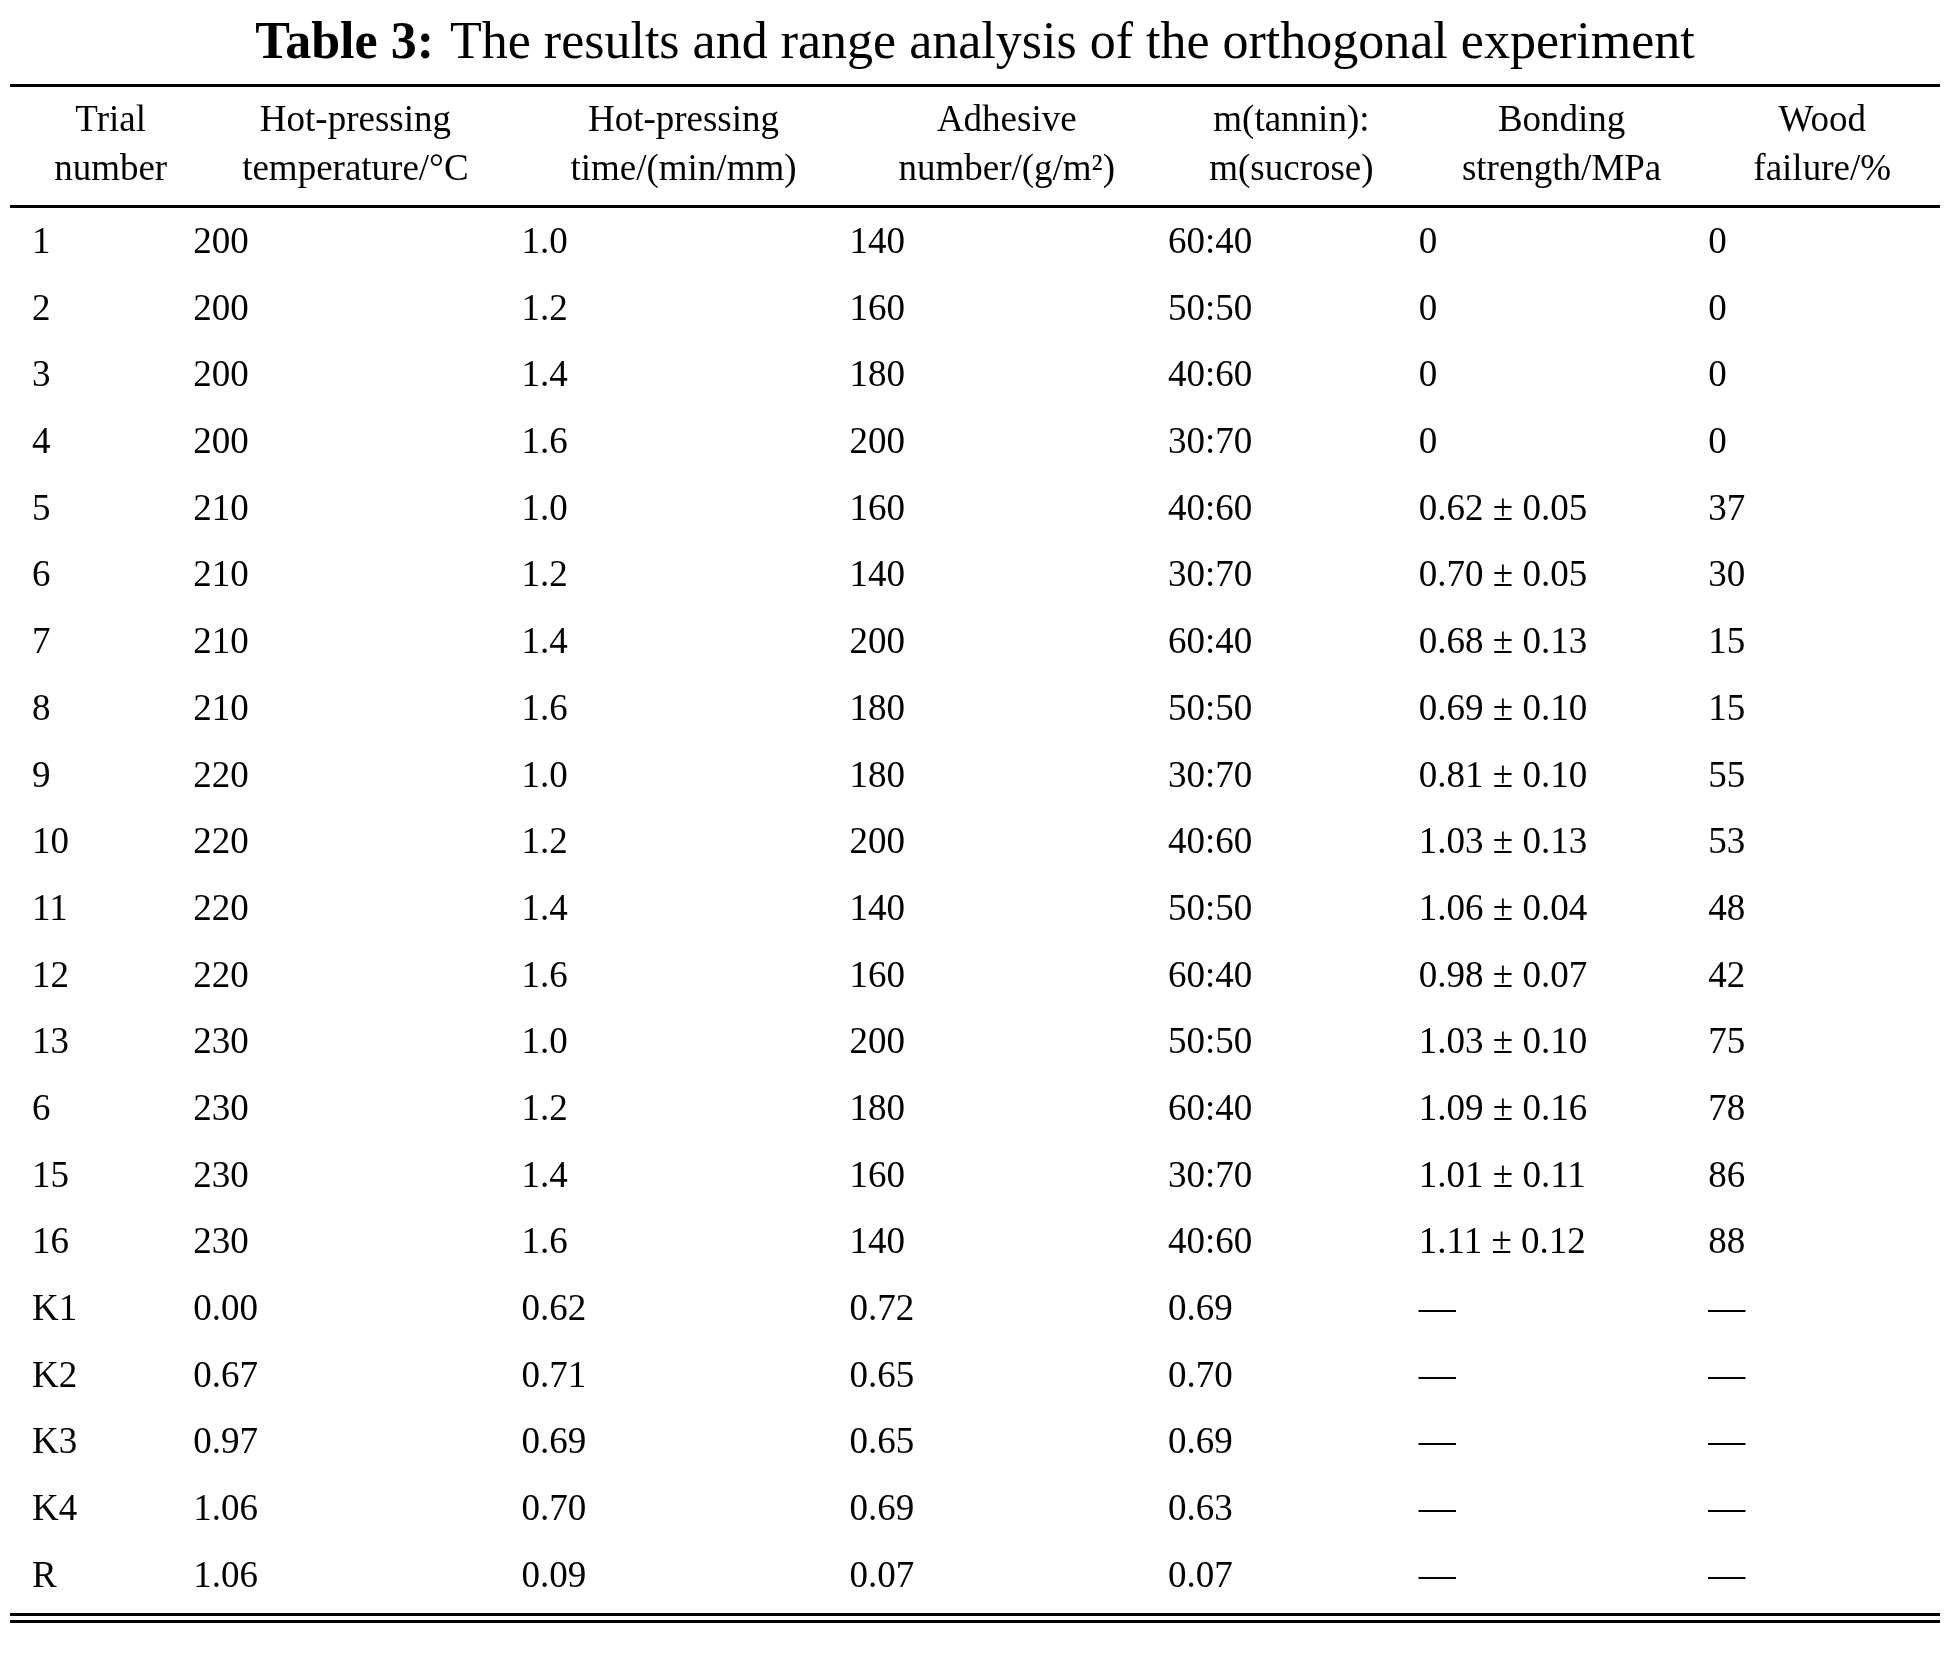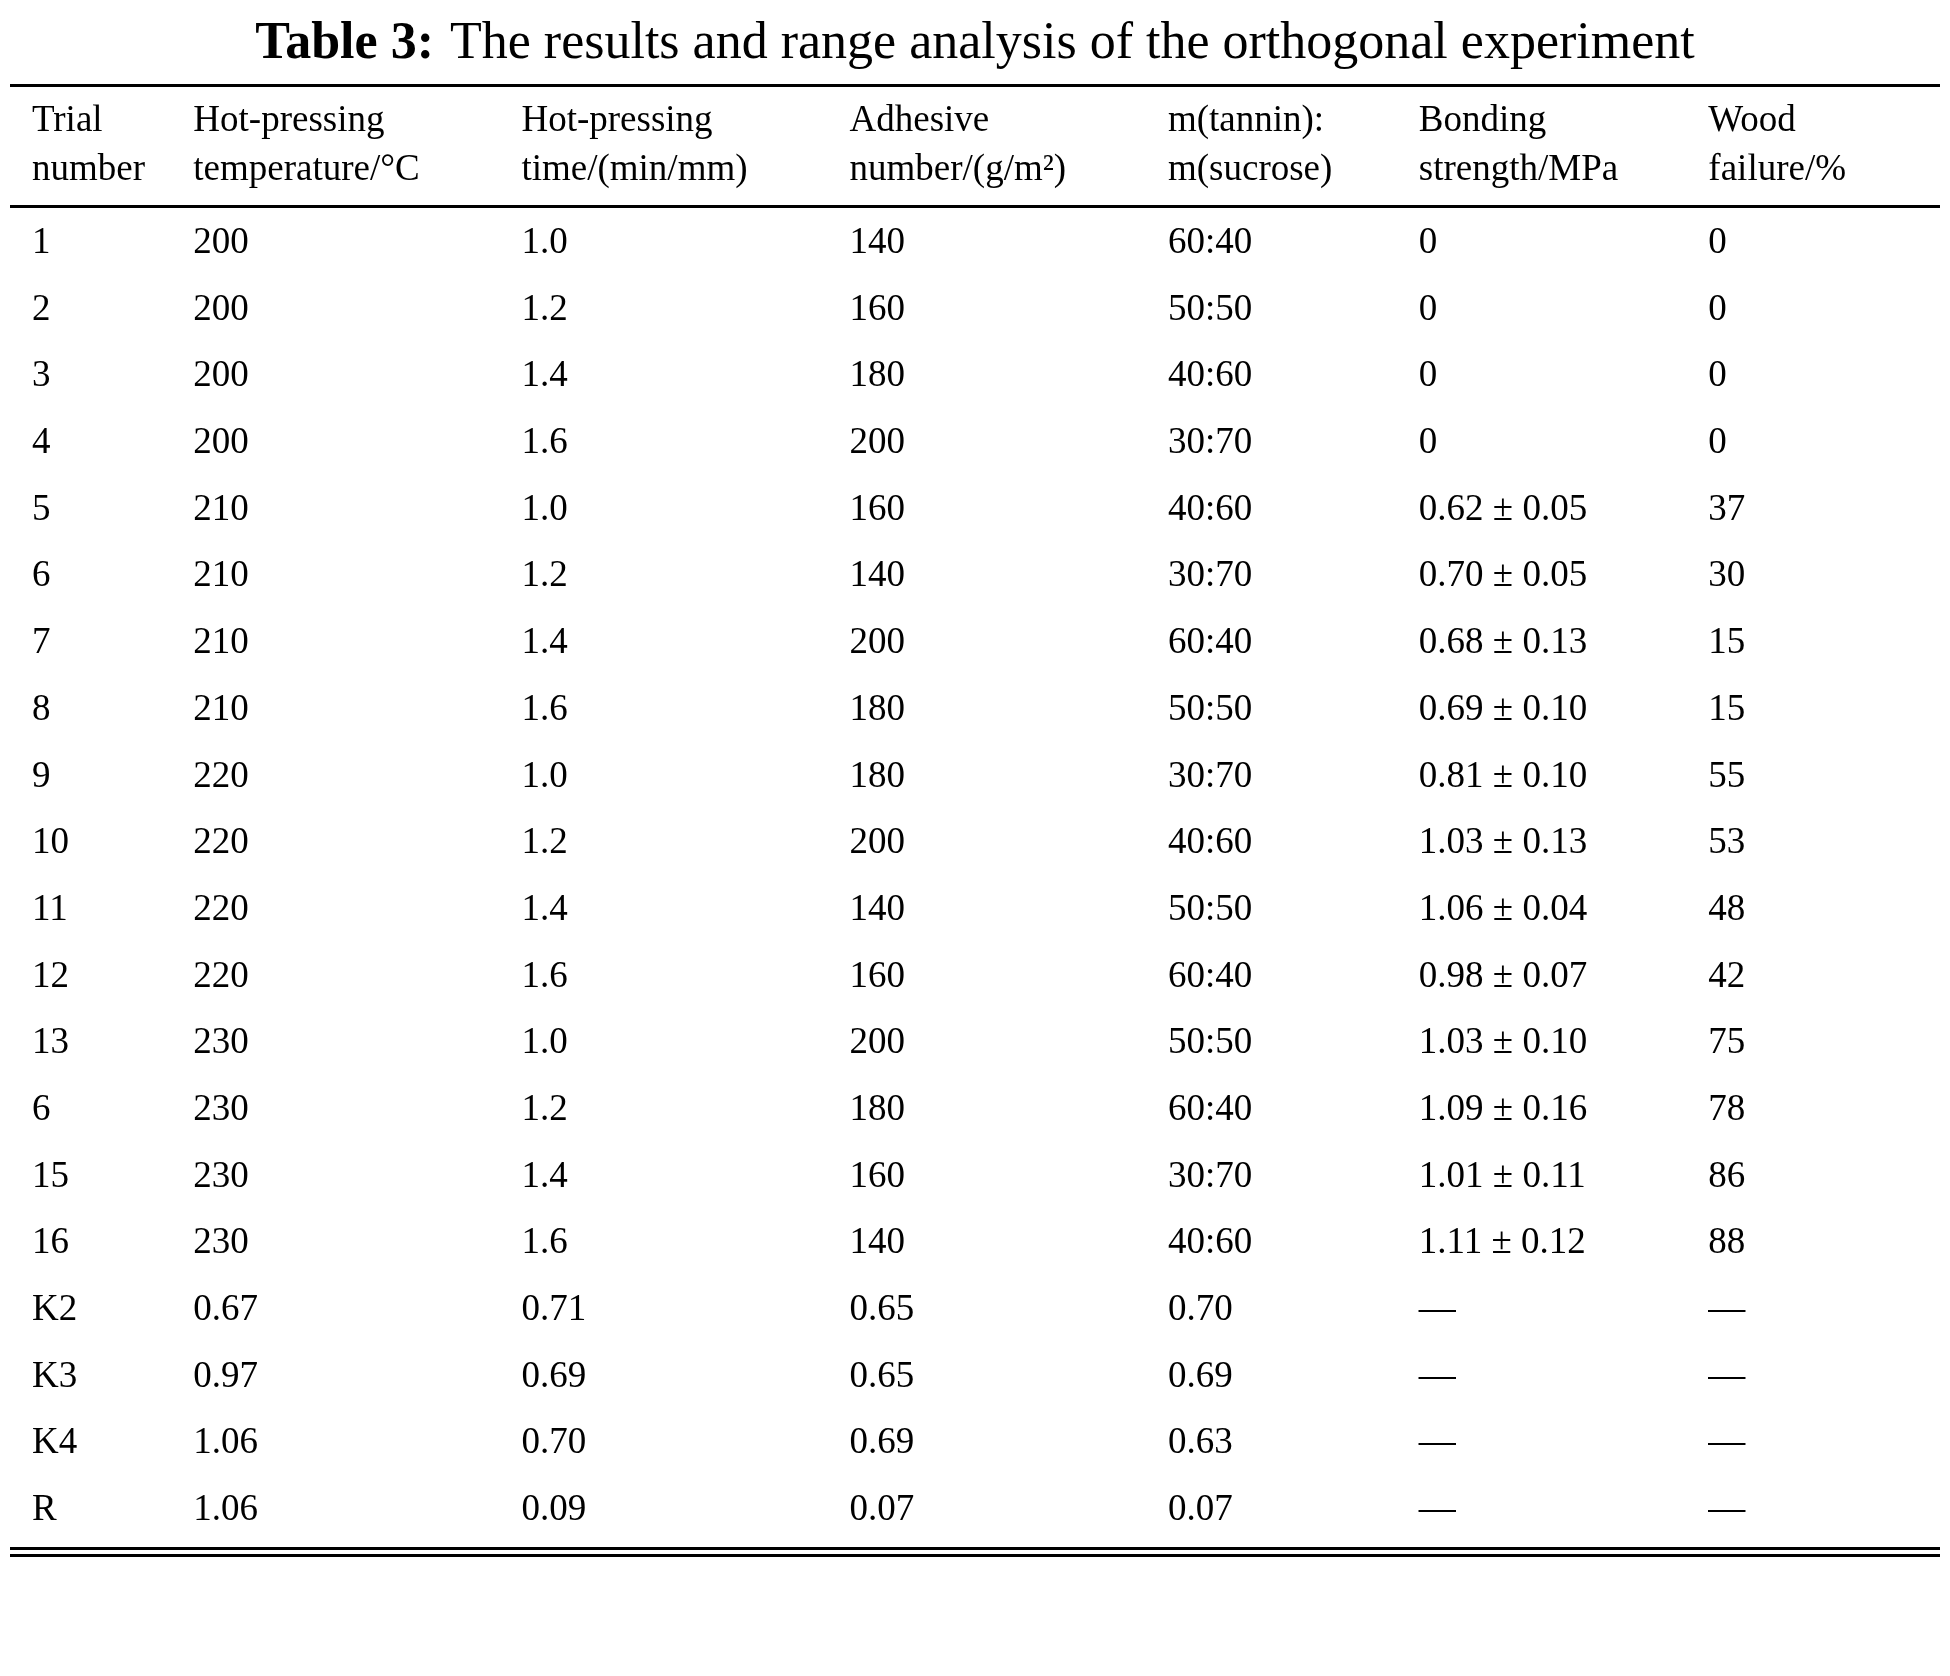--- a/index.html
+++ b/index.html
@@ -24,21 +24,21 @@
     font-weight: bold;
     margin-right: 16px;
   }
   table.results {
     width: 100%;
     border-collapse: collapse;
     border-top: 3px solid #000;
     table-layout: fixed;
   }
   thead th {
-    text-align: left;
+    text-align: center;
     vertical-align: top;
     font-weight: normal;
     font-size: 37px;
     padding: 8px 4px 12px 0;
     border-bottom: 3px solid #000;
   }
   .hl {
     display: block;
     line-height: 1.32;
   }
@@ -255,20 +255,29 @@
         <tr>
           <td>16</td>
           <td>230</td>
           <td>1.6</td>
           <td>140</td>
           <td>40:60</td>
           <td>1.11 ± 0.12</td>
           <td>88</td>
         </tr>
         <tr>
+          <td>K1</td>
+          <td>0.00</td>
+          <td>0.62</td>
+          <td>0.72</td>
+          <td>0.69</td>
+          <td>—</td>
+          <td>—</td>
+        </tr>
+        <tr>
           <td>K2</td>
           <td>0.67</td>
           <td>0.71</td>
           <td>0.65</td>
           <td>0.70</td>
           <td>—</td>
           <td>—</td>
         </tr>
         <tr>
           <td>K3</td>

